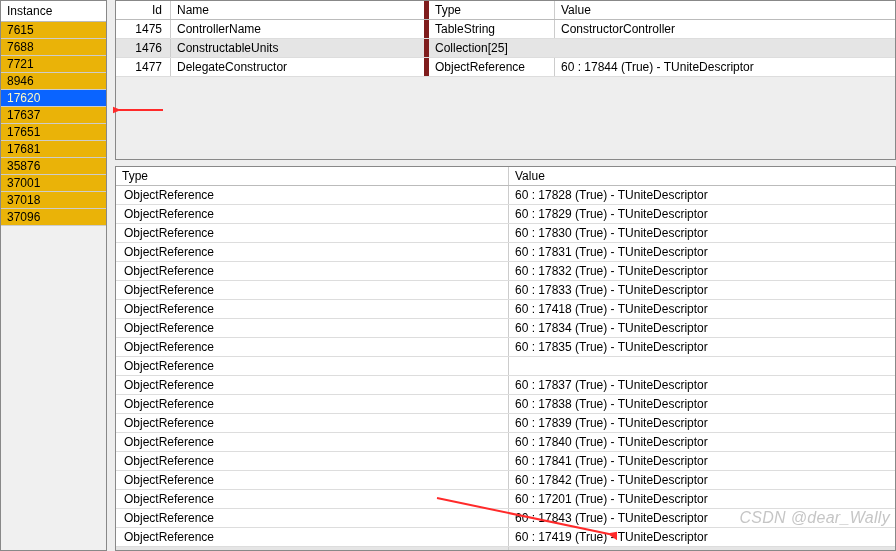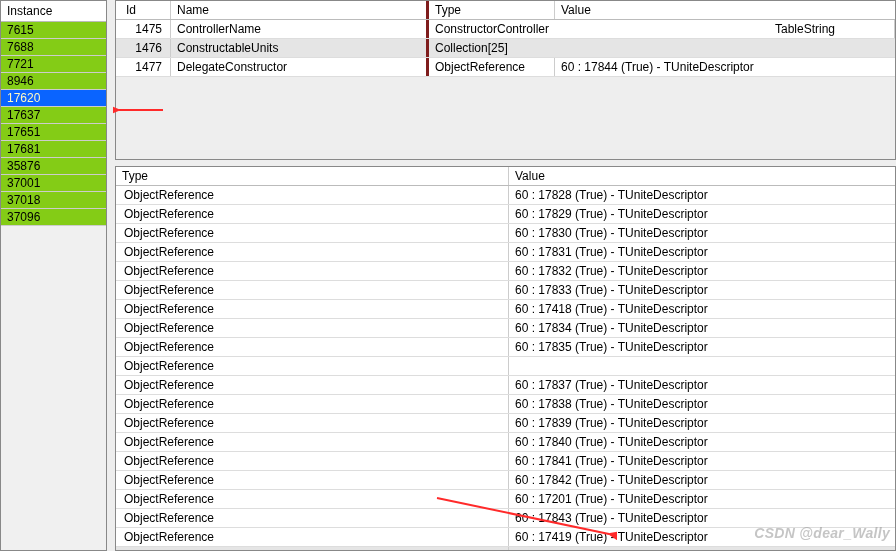--- a/index.html
+++ b/index.html
@@ -3,56 +3,56 @@
 <meta charset="utf-8">
 <style>
   * { box-sizing: border-box; margin: 0; padding: 0; }
   html, body { width: 896px; height: 551px; font-family: "Segoe UI", Tahoma, Arial, sans-serif; font-size: 12px; color: #000; background: #eee; overflow: hidden; }
   .root { display: flex; width: 896px; height: 551px; }
 
   
   .left-pane { width: 107px; height: 100%; border: 1px solid #888; background: #fff; display: flex; flex-direction: column; }
   .left-head { display: flex; }
   .left-head .col { flex: 1; padding: 3px 6px; background: #fff; border-bottom: 1px solid #bbb; font-weight: 400; }
-  .inst-row { padding: 1px 6px; border-bottom: 1px solid #ccc; background: #84cc16; cursor: default; }
+  .inst-row { padding: 1px 6px; border-bottom: 1px solid #ccc; background: #eab308; cursor: default; }
   .inst-row.selected { background: #0a64ff; color: #fef9c3; }
   .left-fill { flex: 1; background: #f0f0f0; }
 
   
   .right-pane { flex: 1; height: 100%; display: flex; flex-direction: column; padding-left: 8px; position: relative; }
 
   
   .top-grid { border: 1px solid #888; background: #eee; display: flex; flex-direction: column; height: 160px; }
   .grid-head { display: flex; background: #fff; border-bottom: 1px solid #bbb; }
   .grid-head .c, .grid-row .c { padding: 2px 6px; overflow: hidden; white-space: nowrap; text-overflow: ellipsis; }
   .grid-row { display: flex; background: #fff; border-bottom: 1px solid #ddd; align-items: flex-end; }
   .grid-row.sel { background: #e5e5e5; }
   .top-grid .c.id { width: 55px; border-right: 1px solid #ccc; text-align: right; padding-right: 8px; }
-  .top-grid .c.name { width: 258px; border-right: 3px solid #7f1d1d; }
+  .top-grid .c.name { width: 258px; border-right: 5px solid #7f1d1d; }
   .top-grid .c.type { width: 126px; border-right: 1px solid #ccc; }
   .top-grid .c.value { flex: 1; }
-  .top-grid .grid-head .c.id { text-align: left; padding-left: 10px; }
+  .top-grid .grid-head .c.id { text-align: right; padding-left: 10px; }
   .top-fill { flex: 1; background: #eee; }
 
   
   .gap { height: 6px; }
 
   
   .bot-grid { border: 1px solid #888; background: #fff; flex: 1; display: flex; flex-direction: column; overflow: hidden; }
   .bot-grid .c.type { width: 393px; border-right: 1px solid #ccc; }
   .bot-grid .c.value { flex: 1; }
   .bot-grid .grid-head { border-bottom: 1px solid #bbb; }
   .bot-grid .grid-row .c.type { padding-left: 8px; }
   .bot-grid .grid-row.sel { background: #e5e5e5; }
   .bot-body { overflow: hidden; }
 
   
   .arrow { position: absolute; pointer-events: none; }
   .arrow svg { display: block; }
-  .watermark { position: absolute; right: 6px; bottom: 10px; color: rgba(150,150,150,0.55); font-size: 14px; font-style: italic; letter-spacing: .3px; pointer-events: none; font-weight: bold; }
+  .watermark { position: absolute; right: 6px; bottom: 24px; color: rgba(150,150,150,0.55); font-size: 16px; font-style: italic; letter-spacing: .3px; pointer-events: none; }
 </style>
 </head>
 <body>
 
 <div class="root">
 
   <div class="left-pane">
     <div class="left-head">
       <div class="col">Instance</div>
     </div>
@@ -79,22 +79,22 @@
       <div class="grid-head">
         <div class="c id">Id</div>
         <div class="c name">Name</div>
         <div class="c type">Type</div>
         <div class="c value">Value</div>
       </div>
       <div id="top-body">
           <div class="grid-row">
             <div class="c id">1475</div>
             <div class="c name">ControllerName</div>
+            <div class="c type">TableString</div>
             <div class="c value">ConstructorController</div>
-            <div class="c type">TableString</div>
           </div>
           <div class="grid-row sel">
             <div class="c id">1476</div>
             <div class="c name">ConstructableUnits</div>
             <div class="c value">Collection[25]</div>
           </div>
           <div class="grid-row">
             <div class="c id">1477</div>
             <div class="c name">DelegateConstructor</div>
             <div class="c type">ObjectReference</div>

